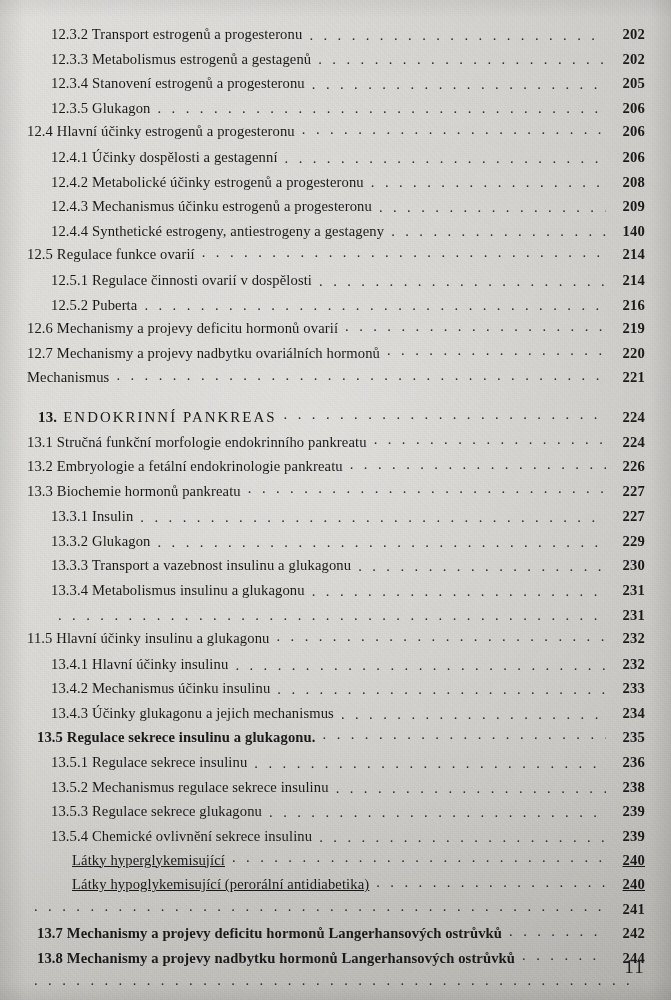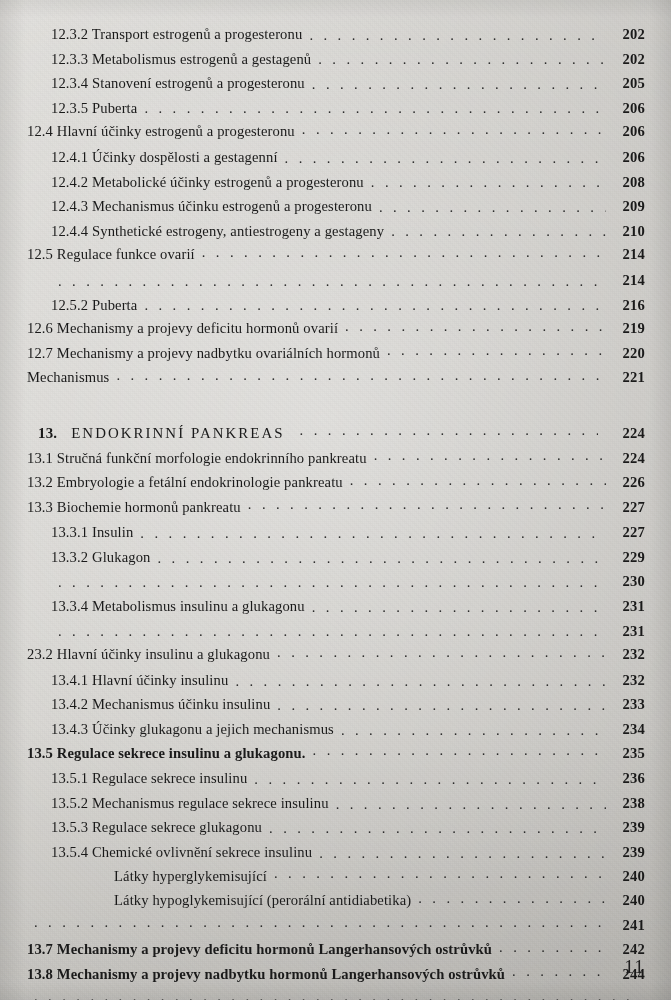--- a/index.html
+++ b/index.html
@@ -68,21 +68,21 @@
     box-sizing: border-box;
     padding-right: 26px;
     line-height: 1.0;
     height: 24.6px;
   }
 
   
   .lvl1 { padding-left: 38px; }
   .lvl2 { padding-left: 27px; }
   .lvl3 { padding-left: 51px; align-items: center; }
-  .lvl4 { padding-left: 114px; }
+  .lvl4 { padding-left: 72px; text-decoration: underline; }
 
   .row .label {
     white-space: nowrap;
     font-size: 14.6px;
     letter-spacing: 0.12px;
     flex: 0 0 auto;
   }
   .row .num {
     font-size: 14.6px;
     font-weight: bold;
@@ -108,41 +108,40 @@
     bottom: 0;
     white-space: nowrap;
     font-size: 14.6px;
     letter-spacing: 3.4px;
     color: #2a2a2a;
     line-height: 1;
   }
 
   
   .chapter {
-    margin-top: 31px;
-    gap: 8px;
+    margin-top: 15px;
   }
   .chapter .label {
     font-weight: normal;
     text-transform: none;
     letter-spacing: 2.05px;
     font-size: 14.9px;
   }
   .chapter .chapnum {
     font-weight: bold;
     letter-spacing: 0.2px;
     margin-right: 6px;
     font-size: 14.9px;
   }
   .chapter .leader::after {
     letter-spacing: 3.4px;
   }
 
   
-  .semi .label { font-weight: 600; }
+  .semi .label { font-weight: 600; margin-left: 10px; }
 
   #folio {
     position: absolute;
     right: 26px;
     bottom: 22px;
     font-size: 19px;
     letter-spacing: 1.2px;
     color: #1f1f1f;
     z-index: 3;
   }
@@ -164,21 +163,21 @@
       <span class="label">12.3.3 Metabolismus estrogenů a gestagenů</span>
       <span class="leader"></span>
       <span class="num">202</span>
     </div>
     <div class="row lvl3">
       <span class="label">12.3.4 Stanovení estrogenů a progesteronu</span>
       <span class="leader"></span>
       <span class="num">205</span>
     </div>
     <div class="row lvl3">
-      <span class="label">12.3.5 Puberta</span>
+      <span class="label">12.3.5 Glukagon</span>
       <span class="leader"></span>
       <span class="num">206</span>
     </div>
     <div class="row lvl2">
       <span class="label">12.4 Hlavní účinky estrogenů a progesteronu</span>
       <span class="leader"></span>
       <span class="num">206</span>
     </div>
     <div class="row lvl3">
       <span class="label">12.4.1 Účinky dospělosti a gestagenní</span>
@@ -191,28 +190,29 @@
       <span class="num">208</span>
     </div>
     <div class="row lvl3">
       <span class="label">12.4.3 Mechanismus účinku estrogenů a progesteronu</span>
       <span class="leader"></span>
       <span class="num">209</span>
     </div>
     <div class="row lvl3">
       <span class="label">12.4.4 Synthetické estrogeny, antiestrogeny a gestageny</span>
       <span class="leader"></span>
-      <span class="num">210</span>
+      <span class="num">140</span>
     </div>
     <div class="row lvl2">
       <span class="label">12.5 Regulace funkce ovarií</span>
       <span class="leader"></span>
       <span class="num">214</span>
     </div>
     <div class="row lvl3">
+      <span class="label">12.5.1 Regulace činnosti ovarií v dospělosti</span>
       <span class="leader"></span>
       <span class="num">214</span>
     </div>
     <div class="row lvl3">
       <span class="label">12.5.2 Puberta</span>
       <span class="leader"></span>
       <span class="num">216</span>
     </div>
     <div class="row lvl2">
       <span class="label">12.6 Mechanismy a projevy deficitu hormonů ovarií</span>
@@ -254,34 +254,35 @@
       <span class="label">13.3.1 Insulin</span>
       <span class="leader"></span>
       <span class="num">227</span>
     </div>
     <div class="row lvl3">
       <span class="label">13.3.2 Glukagon</span>
       <span class="leader"></span>
       <span class="num">229</span>
     </div>
     <div class="row lvl3">
+      <span class="label">13.3.3 Transport a vazebnost insulinu a glukagonu</span>
       <span class="leader"></span>
       <span class="num">230</span>
     </div>
     <div class="row lvl3">
       <span class="label">13.3.4 Metabolismus insulinu a glukagonu</span>
       <span class="leader"></span>
       <span class="num">231</span>
     </div>
     <div class="row lvl3">
       <span class="leader"></span>
       <span class="num">231</span>
     </div>
     <div class="row lvl2">
-      <span class="label">23.2 Hlavní účinky insulinu a glukagonu</span>
+      <span class="label">11.5 Hlavní účinky insulinu a glukagonu</span>
       <span class="leader"></span>
       <span class="num">232</span>
     </div>
     <div class="row lvl3">
       <span class="label">13.4.1 Hlavní účinky insulinu</span>
       <span class="leader"></span>
       <span class="num">232</span>
     </div>
     <div class="row lvl3">
       <span class="label">13.4.2 Mechanismus účinku insulinu</span>

